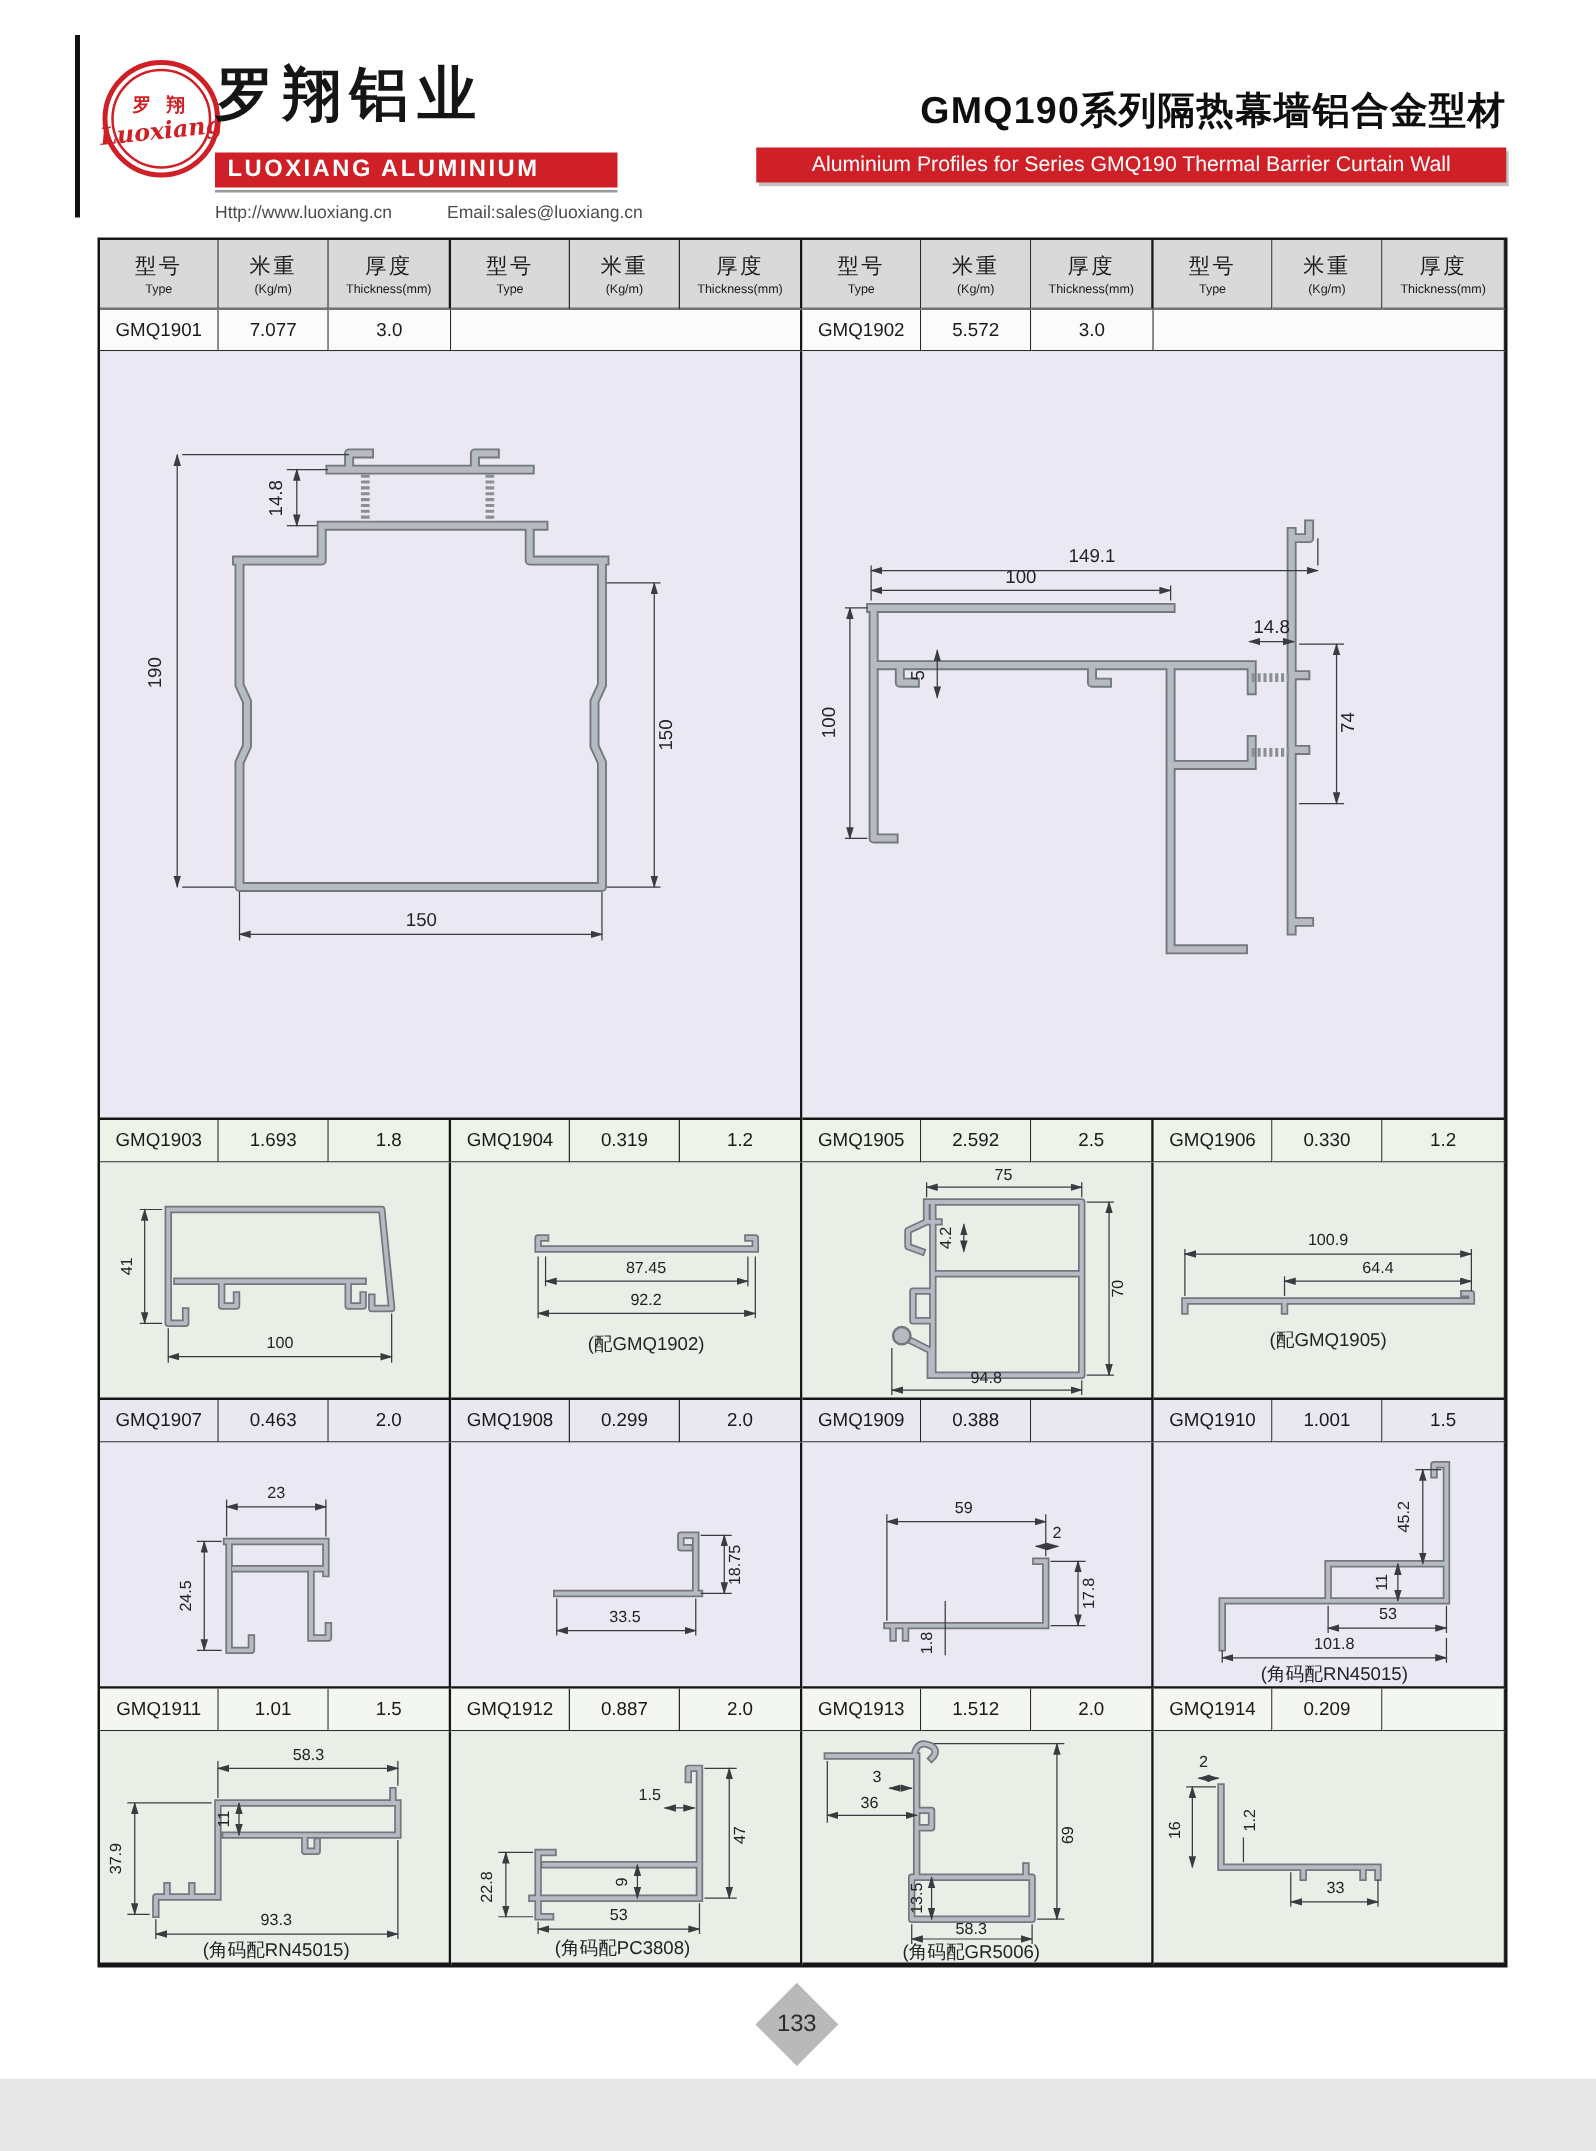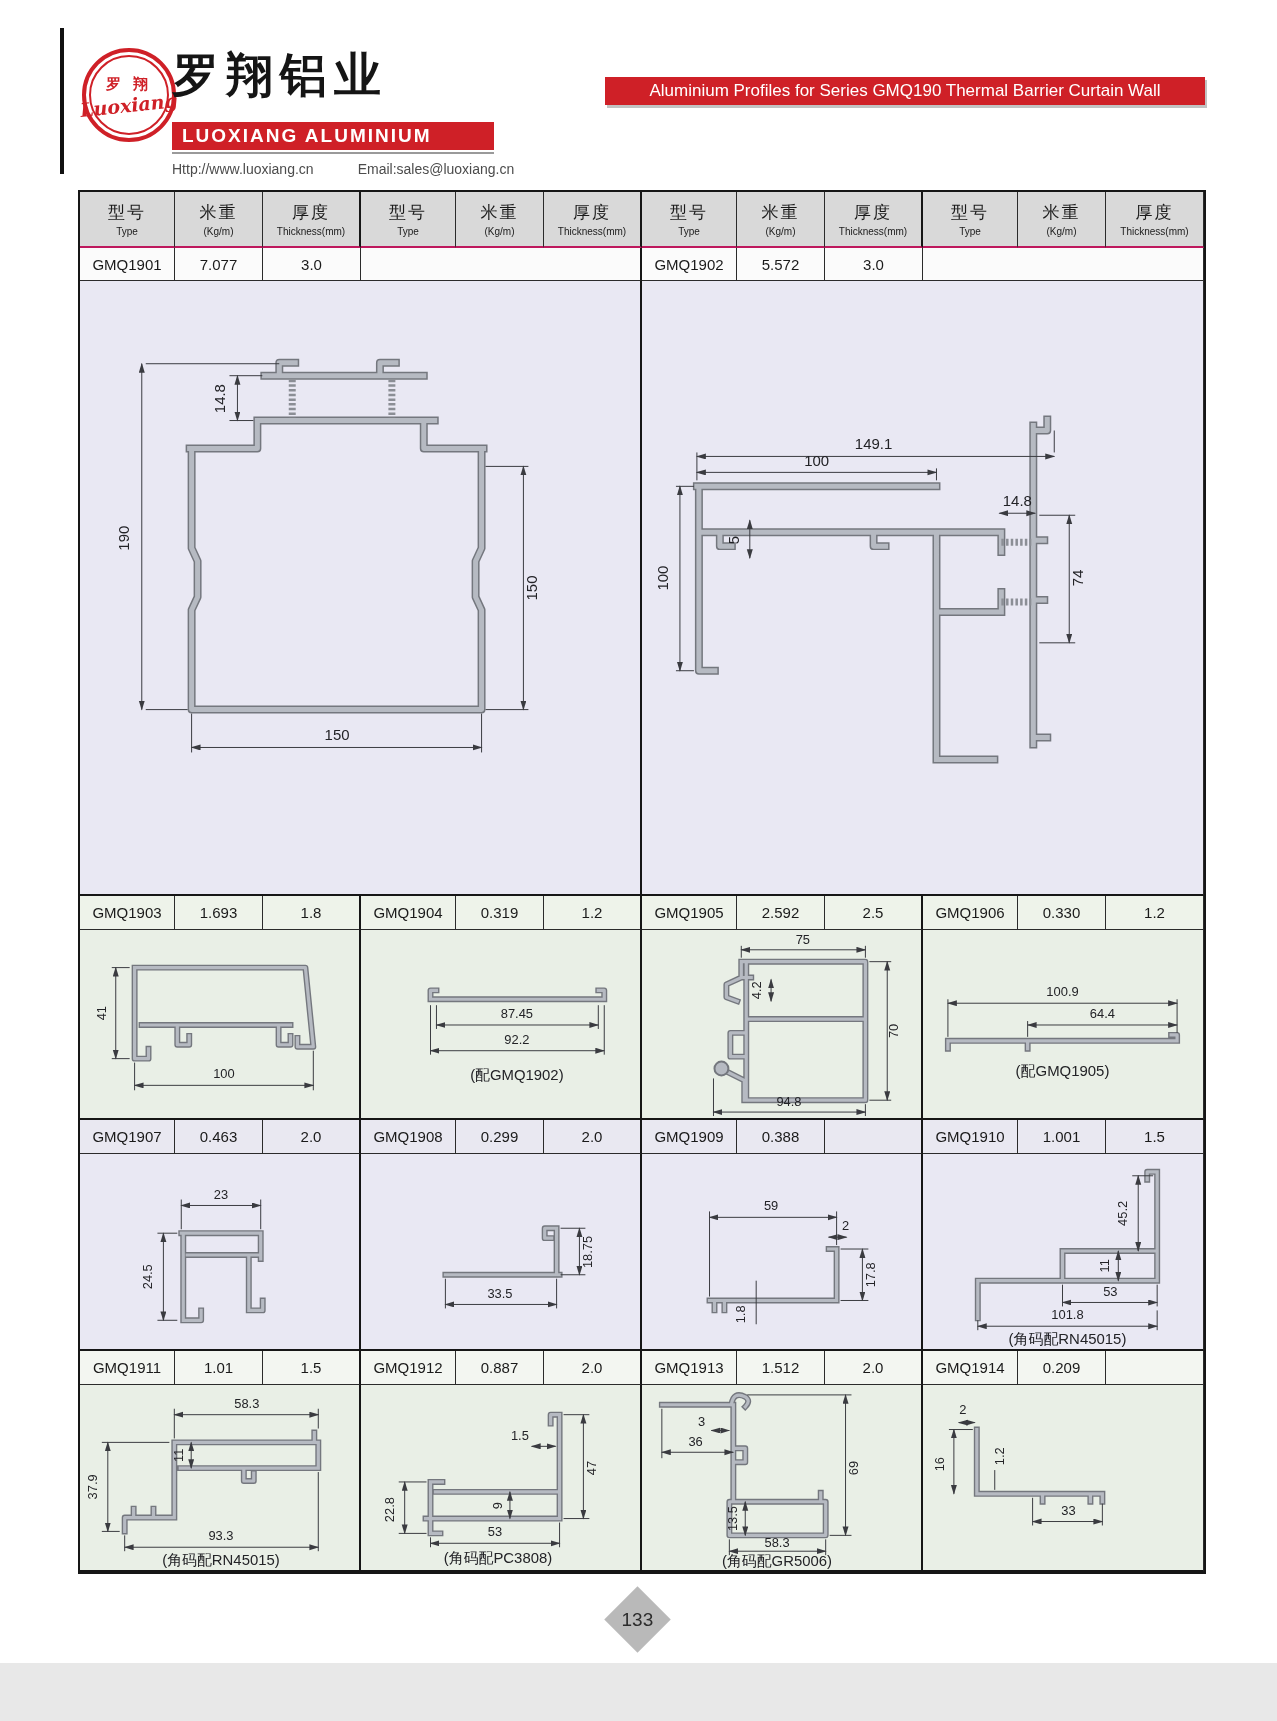--- a/index.html
+++ b/index.html
@@ -26,21 +26,21 @@
   .title-en-bar{margin-top:9px;background:#cf2027;color:#fff;font-size:17px;height:28px;
         line-height:28px;text-align:center;box-shadow:2px 3px 0 0 #c2c2c2;white-space:nowrap;}
 
   
   .sheet-table{position:absolute;left:78px;top:190px;border:2px solid #161616;display:grid;
         grid-template-columns:repeat(4,95px 88px 98px);
         grid-template-rows:56px 33px 615px 34px 190px 34px 197px 34px 187px;background:#fff;}
   .cell{border-right:1px solid #2b2b2b;border-bottom:1px solid #2b2b2b;display:flex;
         align-items:center;justify-content:center;box-sizing:border-box;overflow:hidden;}
   .ge{border-right:2px solid #161616;}
-  .h{background:#d9d9d9;flex-direction:column;gap:2px;border-bottom:2px solid #be185d;}
+  .h{background:#d9d9d9;flex-direction:column;gap:2px;border-bottom:2px solid #737373;}
   .hcn{font-size:17px;letter-spacing:2px;}
   .hen{font-size:10px;}
   .d{font-size:15px;}
   .band{border-bottom:2px solid #161616;padding:0;align-items:stretch;justify-content:stretch;}
   .sp3{grid-column:span 3;}
   .sp6{grid-column:span 6;}
   .lav{background:#e9e8f3;}
   .grn{background:#e9efe6;}
   .r1{background:#fbfbfb;}
   .r2{background:#eef3ea;}
@@ -91,20 +91,21 @@
     <div class="brand-cn">罗翔铝业</div>
     <div class="brand-en-bar">LUOXIANG ALUMINIUM</div>
     <div class="brand-rule"></div>
     <div class="contact">
       <span>Http://www.luoxiang.cn</span>
       <span>Email:sales@luoxiang.cn</span>
     </div>
   </div>
 
   <div class="title-block">
+    <div class="title-cn">GMQ190系列隔热幕墙铝合金型材</div>
     <div class="title-en-bar">Aluminium Profiles for Series GMQ190 Thermal Barrier Curtain Wall</div>
   </div>
 
   <div class="sheet-table">
 
     <div class="cell h">
         <div class="hcn">型号</div>
         <div class="hen">Type</div>
       </div>
     <div class="cell h">

